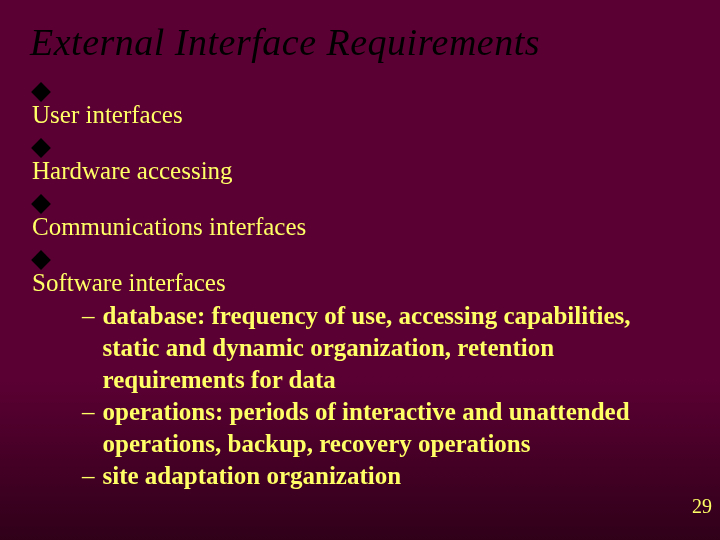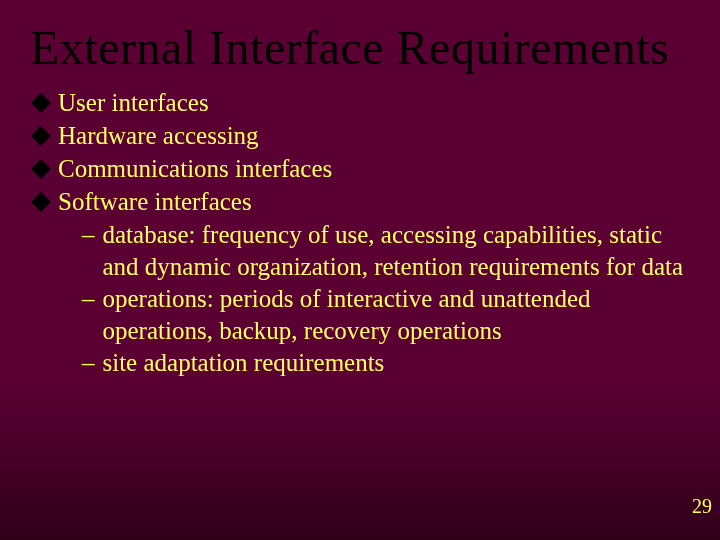--- a/index.html
+++ b/index.html
@@ -12,35 +12,37 @@
   .slide {
     width: 720px;
     height: 540px;
     background: linear-gradient(to bottom, #5b0033 0%, #5b0033 70%, #300019 100%);
     position: relative;
     font-family: "Times New Roman", Times, serif;
     box-sizing: border-box;
   }
   .title {
     color: #000000;
-    font-size: 48px;
+    font-size: 38px;
     font-weight: normal;
     padding: 20px 12px 12px 30px;
     letter-spacing: 0.5px;
+    font-style: italic;
   }
   .body {
     padding: 0 32px 0 32px;
     color: #ffff66;
     font-size: 25px;
     line-height: 1.28;
   }
   .bullet-row {
     display: flex;
     align-items: flex-start;
     margin-bottom: 1px;
+    flex-direction: column;
   }
   .diamond {
     flex: 0 0 auto;
     width: 14px;
     height: 14px;
     background: #000000;
     transform: rotate(45deg);
     margin: 9px 10px 0 2px;
   }
   .bullet-text {
@@ -53,20 +55,21 @@
     display: flex;
     align-items: flex-start;
     margin-bottom: 0;
   }
   .dash {
     flex: 0 0 auto;
     margin-right: 8px;
   }
   .sub-text {
     flex: 1 1 auto;
+    font-weight: bold;
   }
   .page-num {
     position: absolute;
     right: 8px;
     bottom: 22px;
     color: #ffff66;
     font-size: 20px;
     margin-left: 14px;
   }
 </style>
@@ -100,21 +103,21 @@
       <div class="sub-row">
         <div class="dash">–</div>
         <div class="sub-text">database: frequency of use, accessing capabilities, static and dynamic organization, retention requirements for data</div>
       </div>
       <div class="sub-row">
         <div class="dash">–</div>
         <div class="sub-text">operations: periods of interactive and unattended operations, backup, recovery operations</div>
       </div>
       <div class="sub-row">
         <div class="dash">–</div>
-        <div class="sub-text">site adaptation requirements</div>
+        <div class="sub-text">site adaptation organization</div>
       </div>
     </div>
 
   </div>
 
   <div class="page-num">29</div>
 
 </div>
 
 </body></html>

